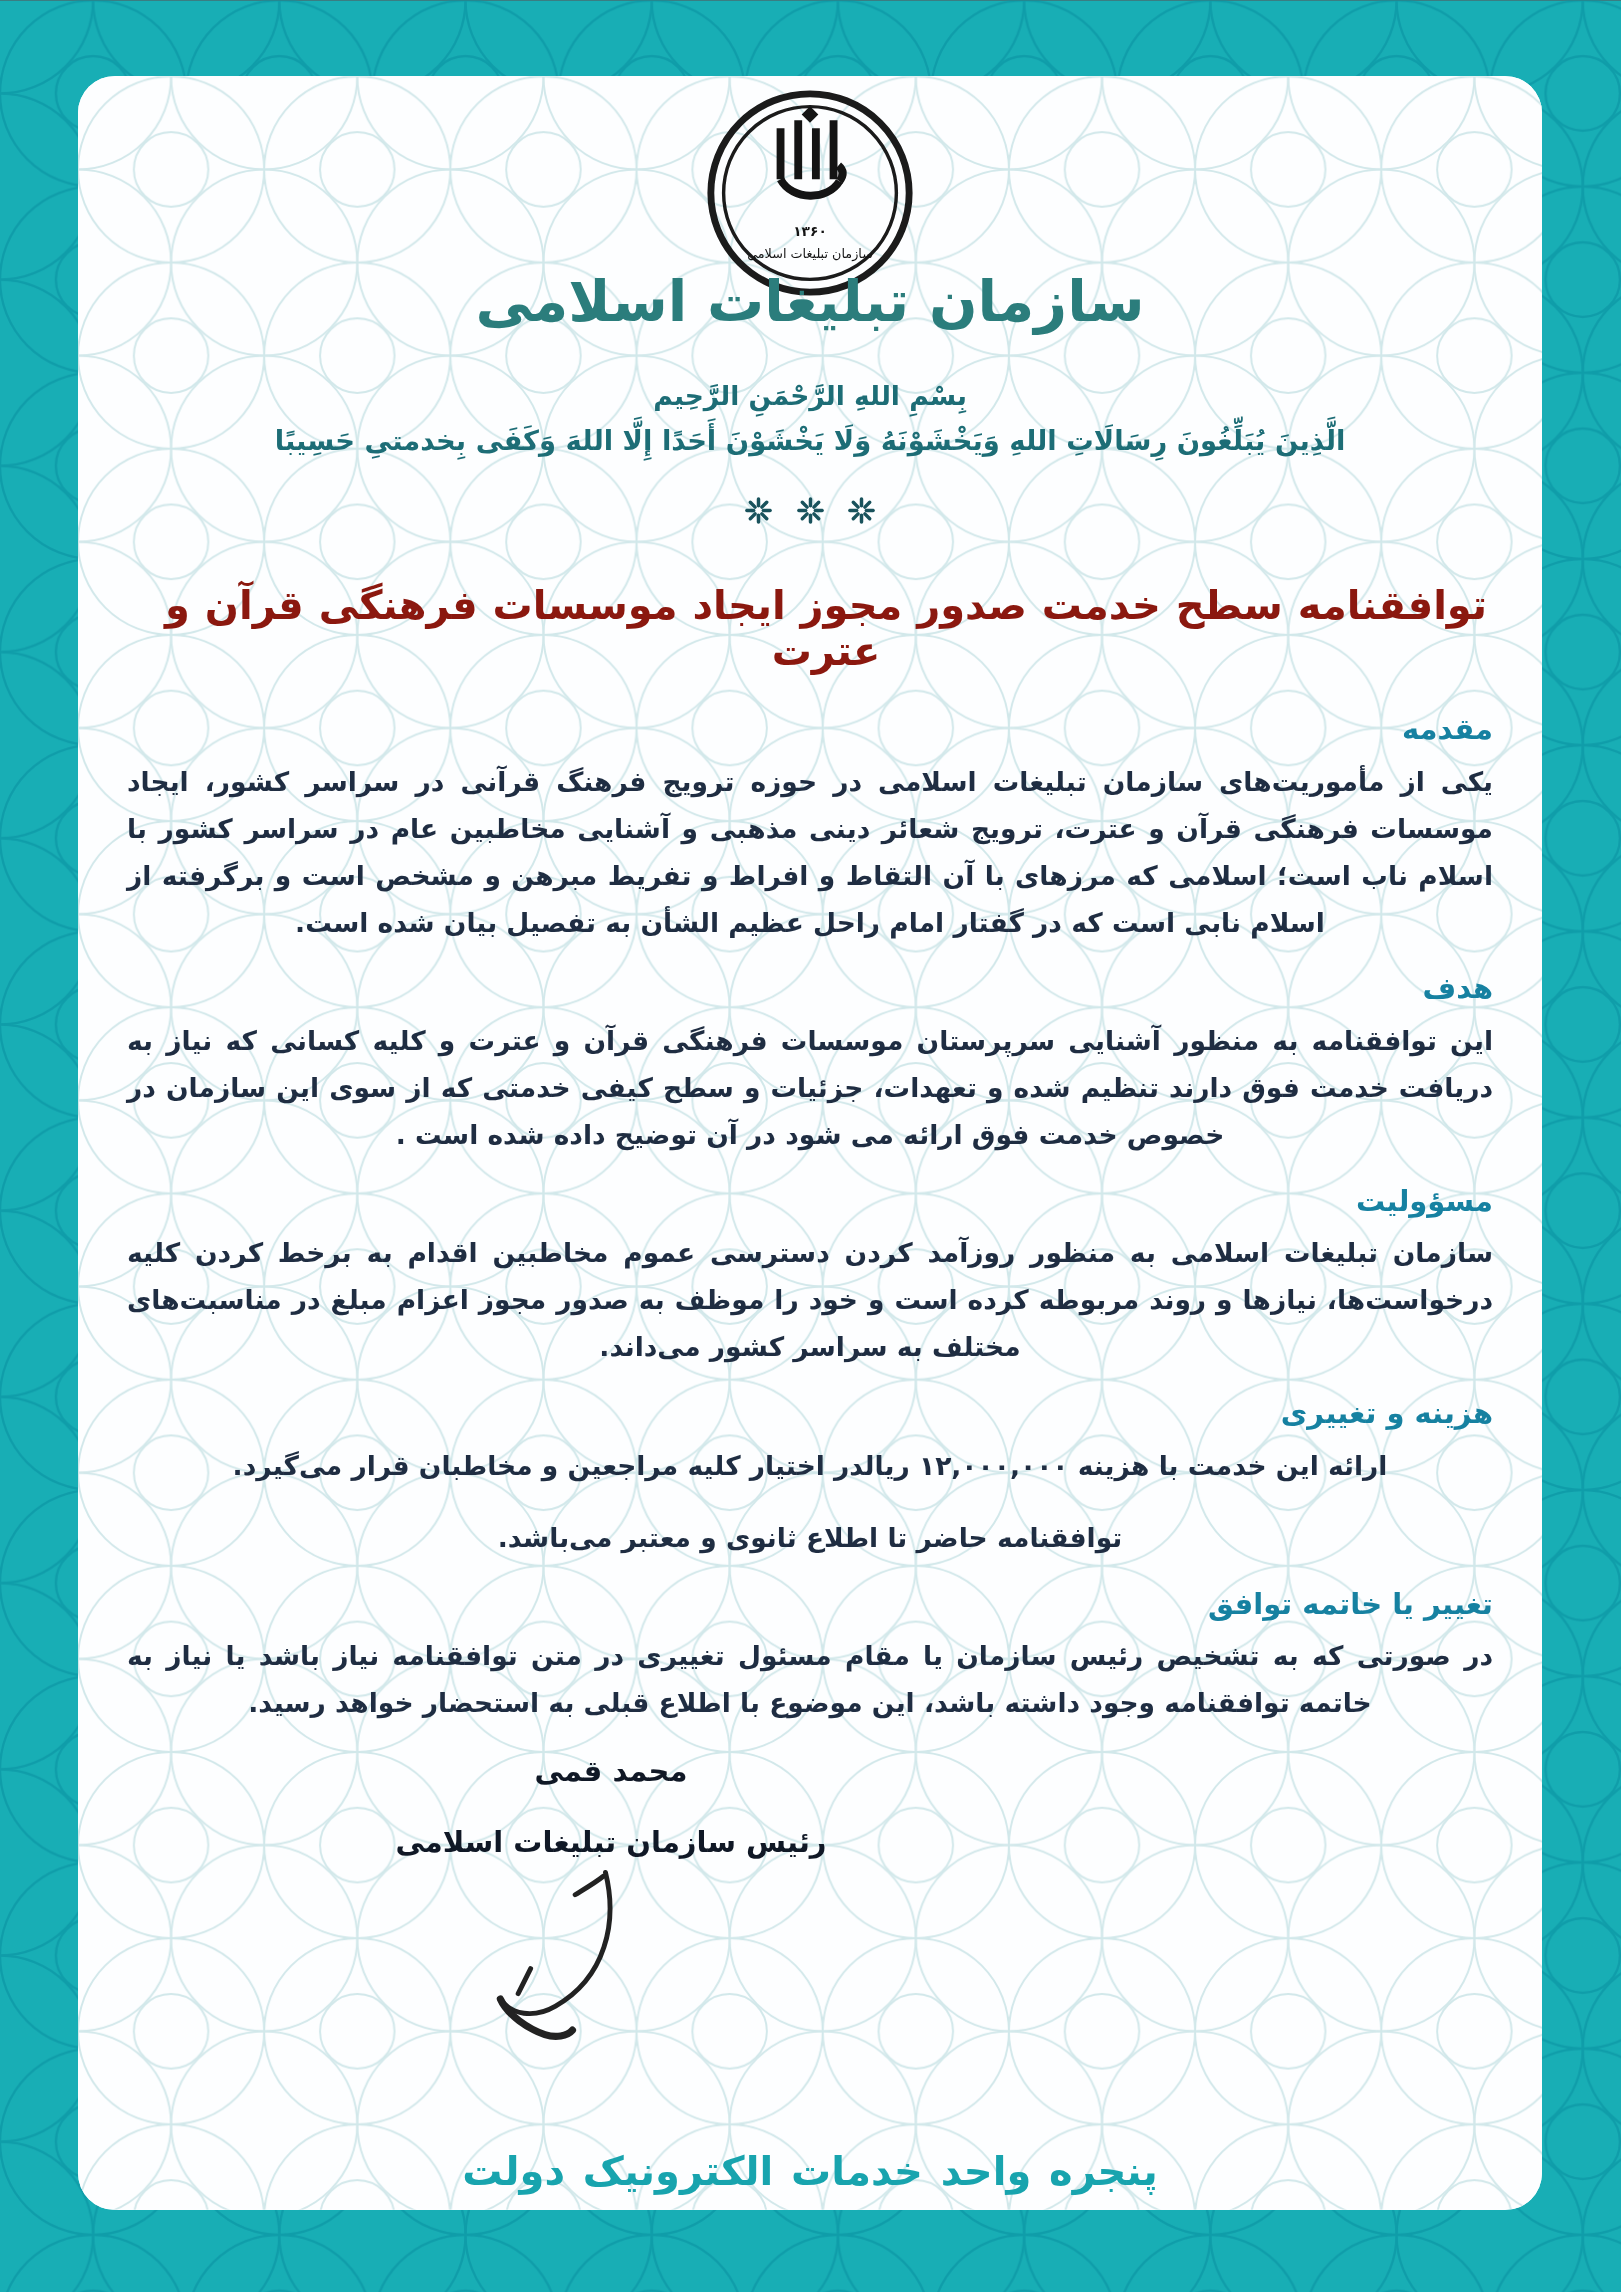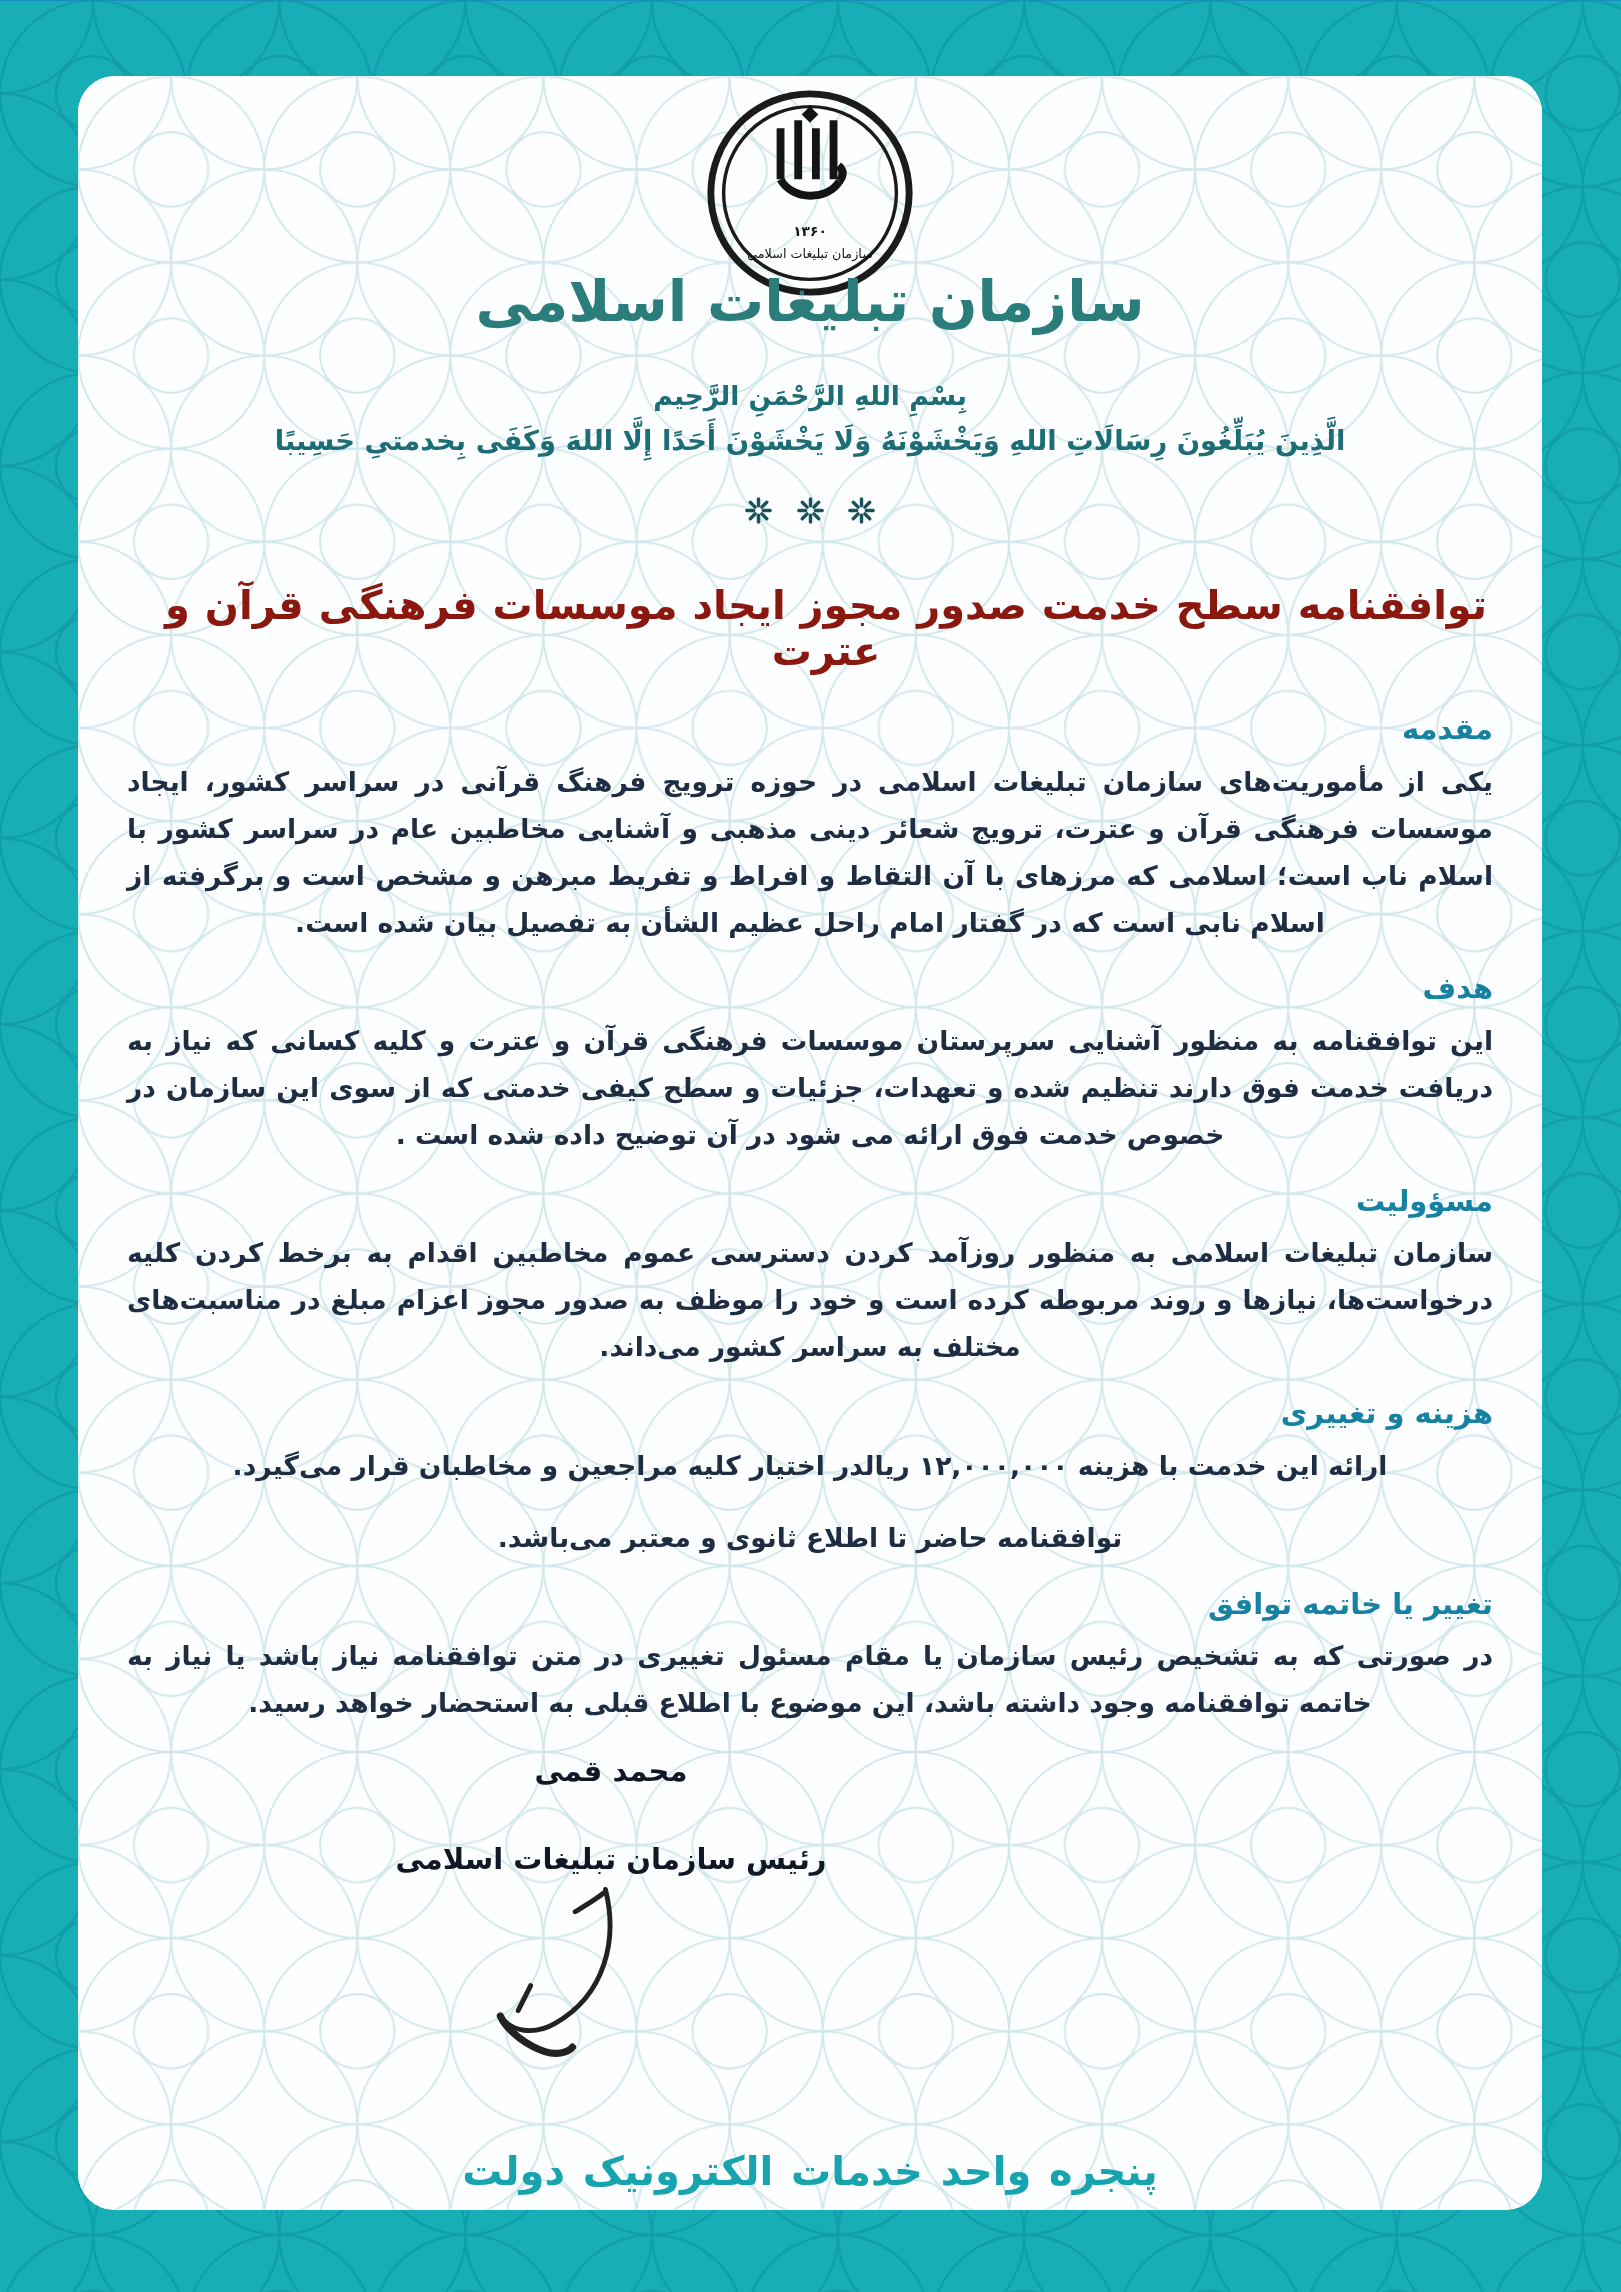--- a/index.html
+++ b/index.html
@@ -3,21 +3,21 @@
 <meta charset="utf-8">
 <style>
   * { margin:0; padding:0; box-sizing:border-box; }
   html,body { background:#e8e8e8; }
   body { font-family:"DejaVu Sans", sans-serif; }
 
   .page{
     position:relative;
     width:1621px; height:2293px;
     margin:0 auto;
-    background:#1d4ed8;
+    background:#7f1d1d;
     overflow:hidden;
   }
   .frame-bg{ position:absolute; inset:0; display:block; }
 
   .panel{
     position:absolute;
     left:78px; top:76px;
     width:1464px; height:2134px;
     background:#fdfeff;
     border-radius:37px;
@@ -77,21 +77,21 @@
     width:510px;
     margin-top:27.4px;
     margin-right:627px;
     text-align:center;
   }
   .sig-name{
     font-size:29px; font-weight:bold; color:#101826;
   }
   .sig-title{
     font-size:29px; font-weight:bold; color:#101826;
-    margin-top:54px;
+    margin-top:37px;
   }
   .sig-mark{ margin-top:3.9px; margin-right:118px; }
 
   .footer-line{
     position:absolute; left:0; right:0; bottom:15.7px;
     text-align:center;
     font-size:40px; font-weight:bold;
     color:#18a4ae;
     word-spacing:3.9px;
   }

